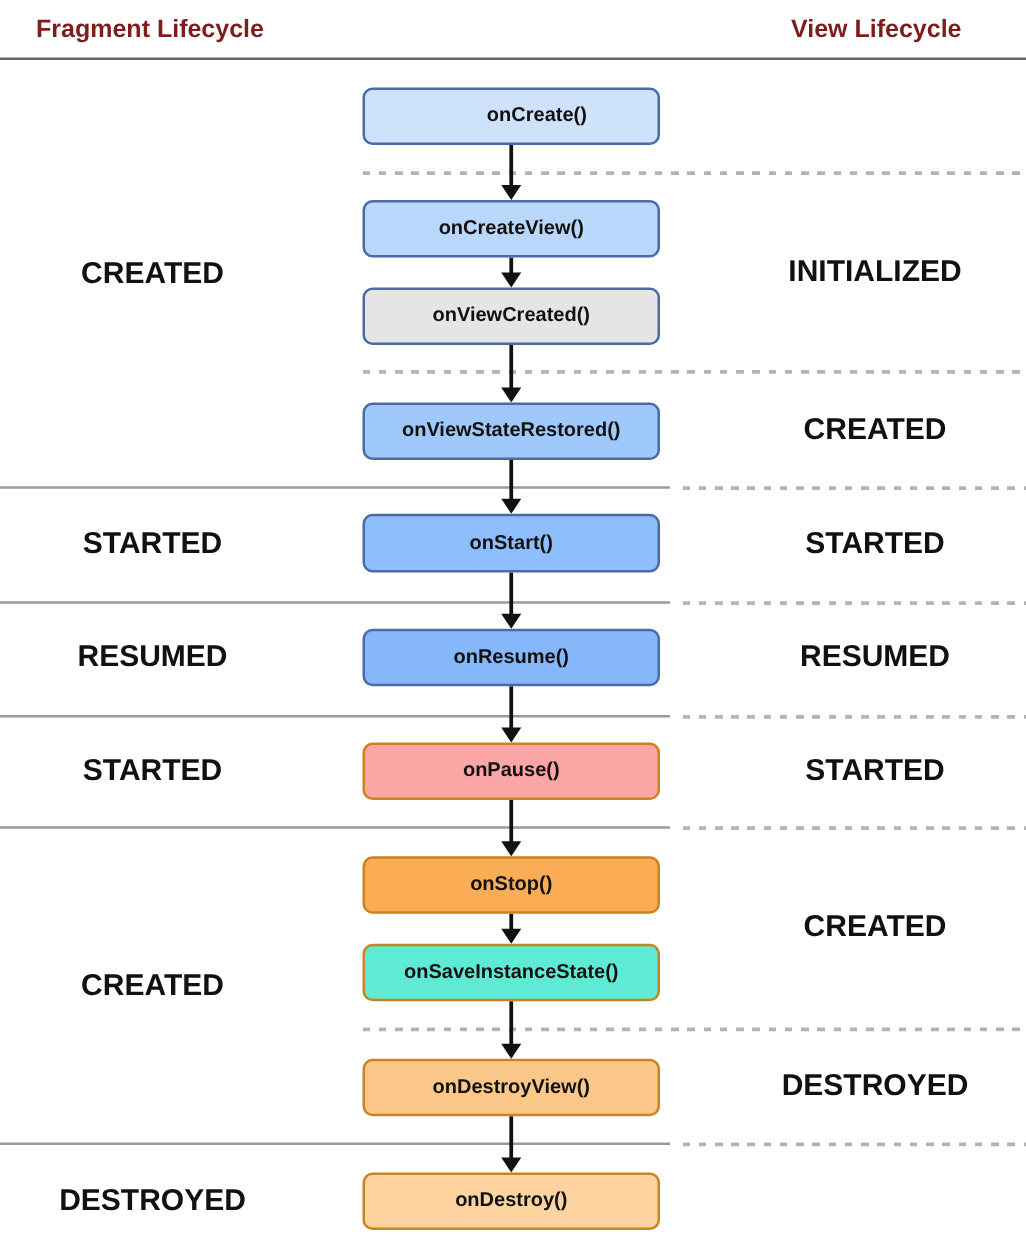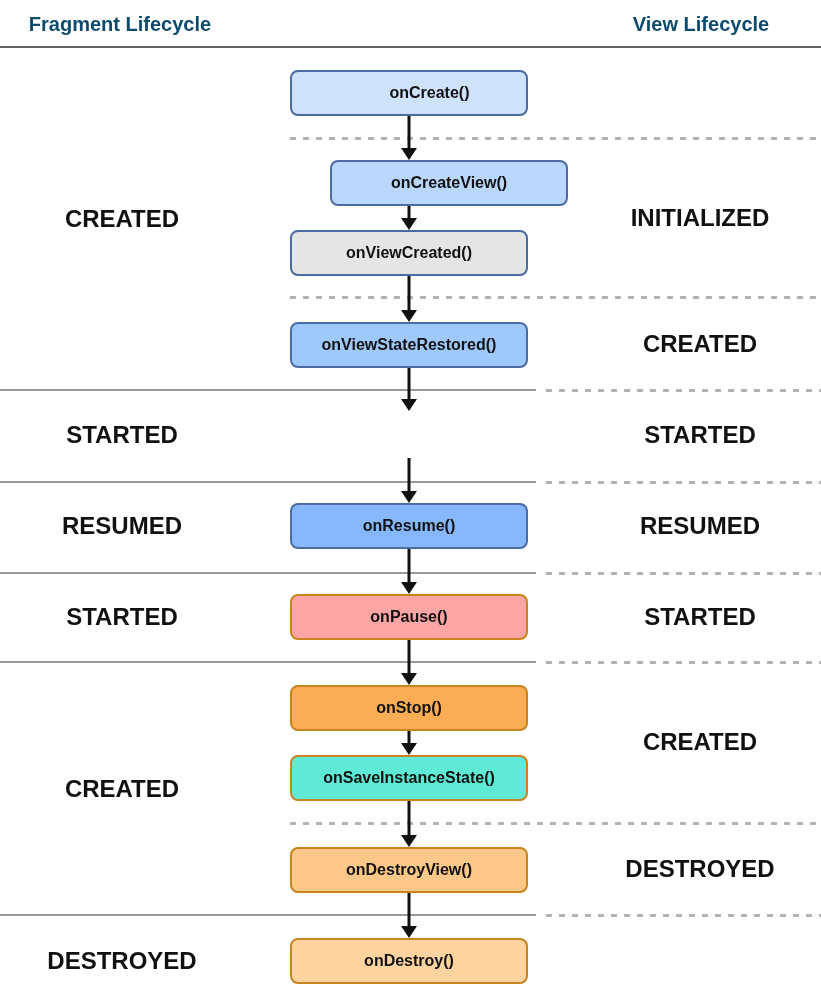--- a/index.html
+++ b/index.html
@@ -10,21 +10,21 @@
     background:#ffffff;
     overflow:hidden;
     font-family:"Liberation Sans", sans-serif;
   }
   .hdr{
     position:absolute;
     top:24px;
     transform:translate(-50%,-50%);
     font-size:20px;
     font-weight:700;
-    color:#0c4a6e;
+    color:#7f1d1d;
     white-space:nowrap;
     z-index:2;
   }
   .header-line{
     position:absolute;
     height:2px;
     background:#666666;
     z-index:1;
   }
   .solid-line{
@@ -140,23 +140,24 @@
     </div>
     <div class="arrow" style="left: 401px; top: 801px; height: 46px;">
       <div class="shaft" style="height: 37px;"></div>
       <div class="head"></div>
     </div>
     <div class="arrow" style="left: 401px; top: 893px; height: 45px;">
       <div class="shaft" style="height: 36px;"></div>
       <div class="head"></div>
     </div>
     <div class="box" style="left: 290px; top: 70px; width: 238px; height: 46px; background: rgb(207, 226, 252); border-color: rgb(74, 107, 163); padding-left: 41px;">onCreate()</div>
-    <div class="box" style="left: 290px; top: 160px; width: 238px; height: 46px; background: rgb(185, 215, 251); border-color: rgb(74, 107, 163); margin-left: 40px;">onCreateView()</div>
+    <div class="box" style="left: 290px; top: 160px; width: 238px; height: 46px; background: rgb(185, 215, 251); border-color: rgb(74, 107, 163);">onCreateView()</div>
     <div class="box" style="left: 290px; top: 230px; width: 238px; height: 46px; background: #e5e5e5; border-color: rgb(74, 107, 163);">onViewCreated()</div>
     <div class="box" style="left: 290px; top: 322px; width: 238px; height: 46px; background: rgb(159, 200, 251); border-color: rgb(74, 107, 163);">onViewStateRestored()</div>
+    <div class="box" style="left: 290px; top: 411px; width: 238px; height: 47px; background: rgb(142, 190, 251); border-color: rgb(74, 107, 163);">onStart()</div>
     <div class="box" style="left: 290px; top: 503px; width: 238px; height: 46px; background: rgb(134, 183, 250); border-color: rgb(74, 107, 163);">onResume()</div>
     <div class="box" style="left: 290px; top: 594px; width: 238px; height: 46px; background: #fca5a5; border-color: rgb(201, 131, 31);">onPause()</div>
     <div class="box" style="left: 290px; top: 685px; width: 238px; height: 46px; background: rgb(251, 173, 85); border-color: rgb(201, 131, 31);">onStop()</div>
     <div class="box" style="left: 290px; top: 755px; width: 238px; height: 46px; background: #5eead4; border-color: rgb(201, 131, 31);">onSaveInstanceState()</div>
     <div class="box" style="left: 290px; top: 847px; width: 238px; height: 46px; background: rgb(251, 200, 138); border-color: rgb(201, 131, 31);">onDestroyView()</div>
     <div class="box" style="left: 290px; top: 938px; width: 238px; height: 46px; background: rgb(253, 211, 160); border-color: rgb(201, 131, 31);">onDestroy()</div>
     <div class="state-label" style="left: 122px; top: 219px;">CREATED</div>
     <div class="state-label" style="left: 122px; top: 435px;">STARTED</div>
     <div class="state-label" style="left: 122px; top: 526px;">RESUMED</div>
     <div class="state-label" style="left: 122px; top: 617px;">STARTED</div>

